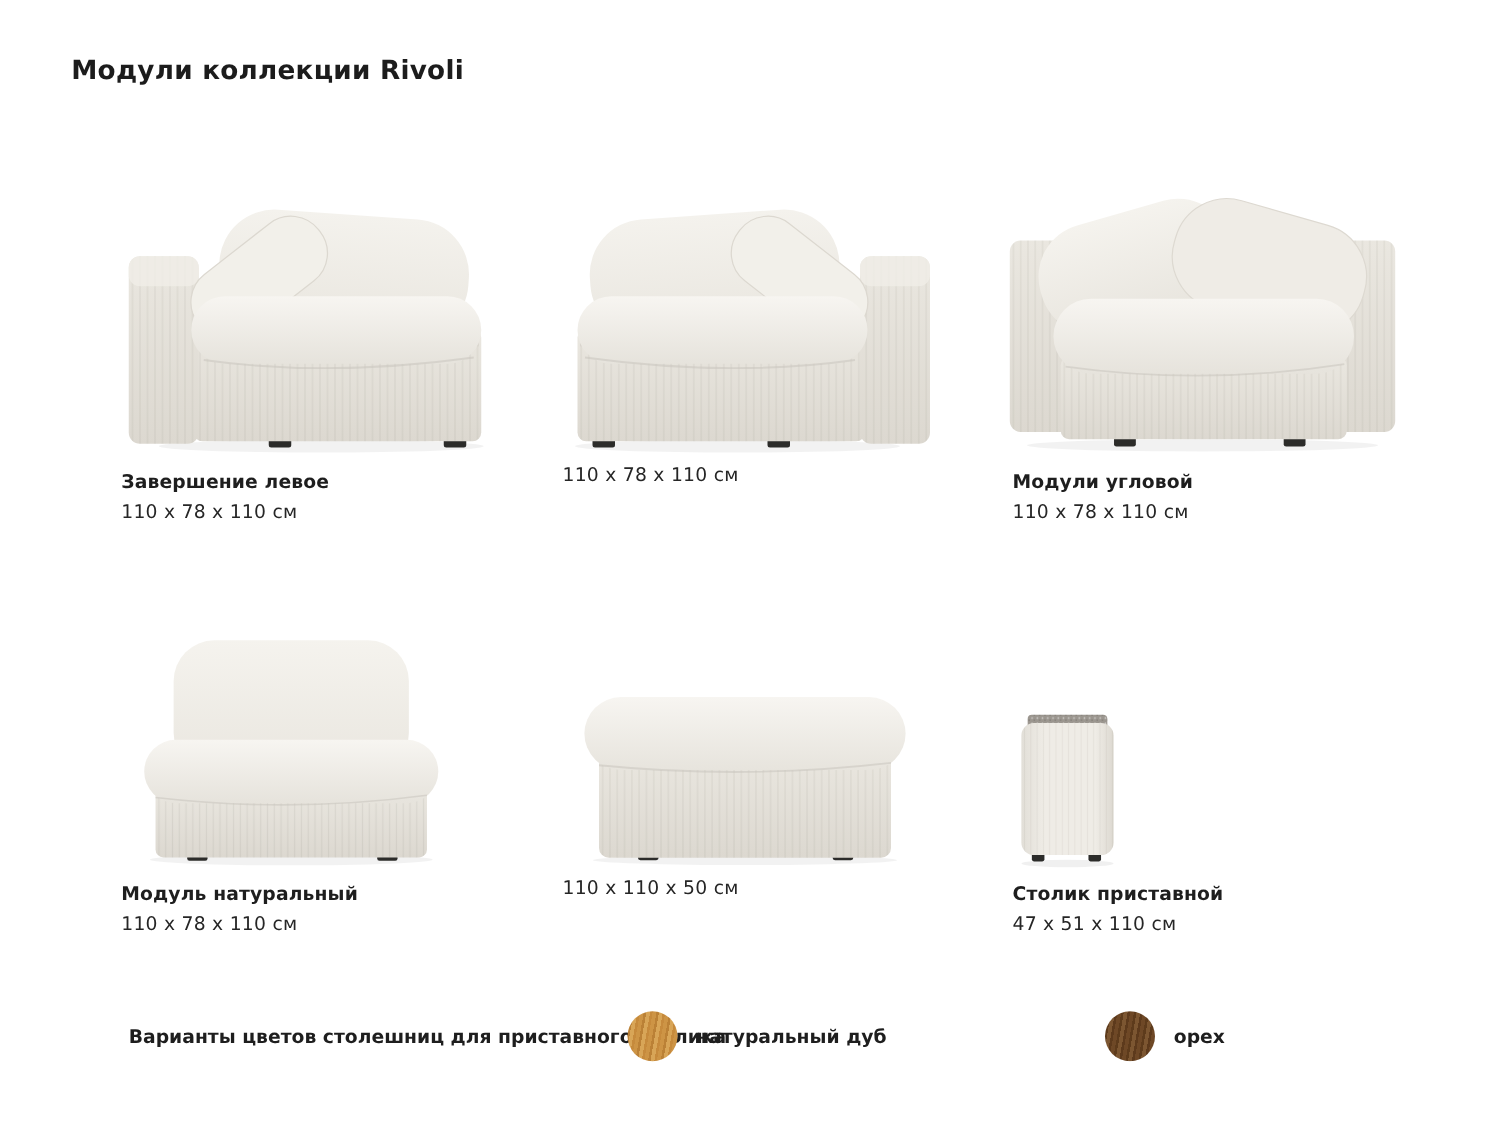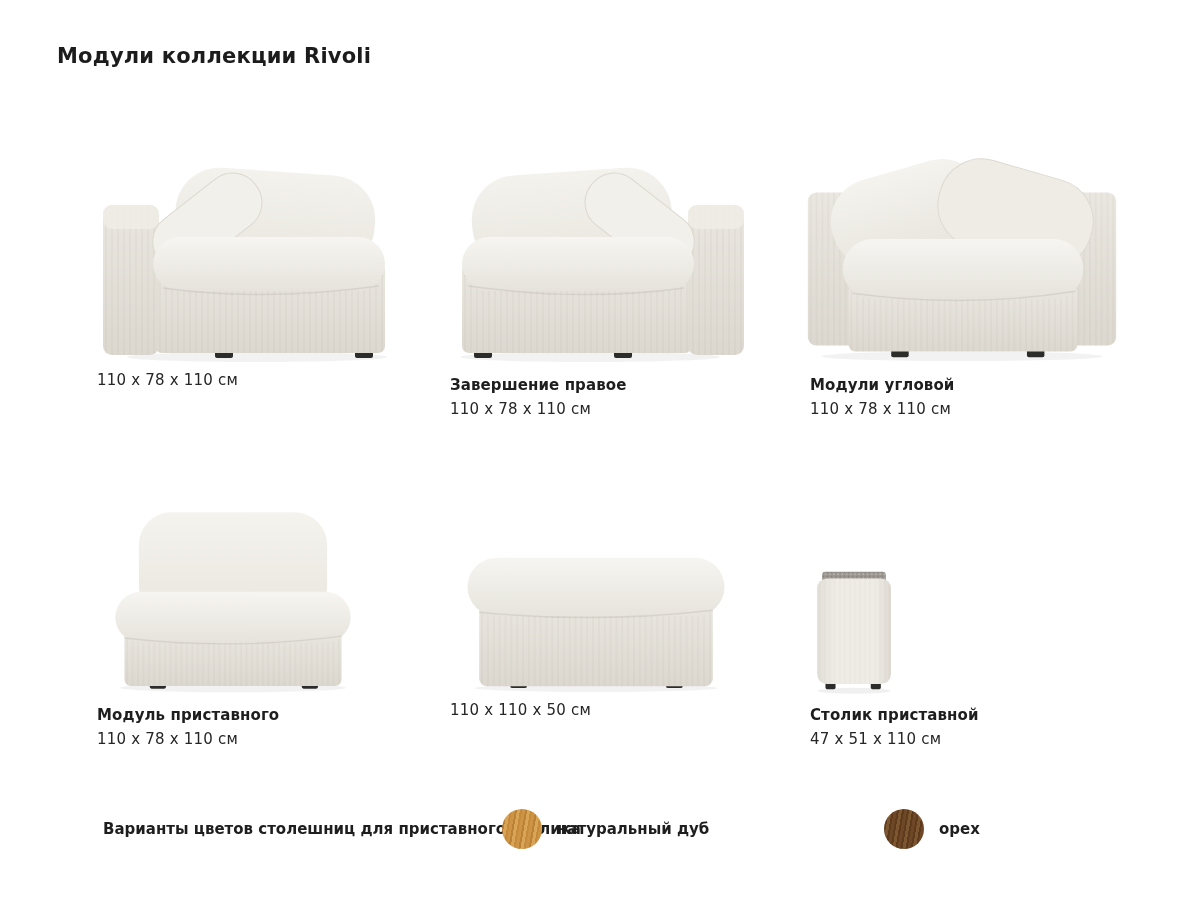--- a/index.html
+++ b/index.html
@@ -123,20 +123,21 @@
         <g transform="rotate(4 170 75)">
           <rect x="78" y="26" width="200" height="94" rx="44" fill="url(#a-back)"></rect>
         </g>
         <g transform="rotate(-38 105 80)">
           <rect x="50" y="52" width="122" height="58" rx="28" fill="#f2f0ea" stroke="#dcd8d0" stroke-width="1"></rect>
         </g>
         <rect x="56" y="92" width="232" height="54" rx="27" fill="url(#a-cush)"></rect>
         <path d="M66 143 q 100 14 216 -2" stroke="#c9c5bd" stroke-width="1.5" fill="none" opacity="0.55"></path>
       </svg>
     </div>
+    <div class="m-name">Завершение левое</div>
     <div class="m-dims">110 x 78 x 110 см</div>
   </section>
 
   <section class="card" style="left:450px; top:140px;">
     <div class="img-wrap">
       <svg width="300" height="220" viewBox="0 0 300 220">
         <defs>
           <linearGradient id="b-base" x1="0" y1="0" x2="0" y2="1">
             <stop offset="0" stop-color="#eae7e0"></stop>
               <stop offset="1" stop-color="#dcd8d0"></stop>
@@ -167,21 +168,20 @@
             <rect x="78" y="26" width="200" height="94" rx="44" fill="url(#b-back)"></rect>
           </g>
           <g transform="rotate(-38 105 80)">
             <rect x="50" y="52" width="122" height="58" rx="28" fill="#f2f0ea" stroke="#dcd8d0" stroke-width="1"></rect>
           </g>
           <rect x="56" y="92" width="232" height="54" rx="27" fill="url(#b-cush)"></rect>
           <path d="M66 143 q 100 14 216 -2" stroke="#c9c5bd" stroke-width="1.5" fill="none" opacity="0.55"></path>
         </g>
       </svg>
     </div>
-    <div class="m-name">Завершение правое</div>
     <div class="m-dims">110 x 78 x 110 см</div>
   </section>
 
   <section class="card" style="left:810px; top:140px;">
     <div class="img-wrap">
       <svg width="320" height="223" viewBox="0 0 330 230" style="margin-left:-8px">
         <defs>
           <linearGradient id="c-base" x1="0" y1="0" x2="0" y2="1">
             <stop offset="0" stop-color="#eae7e0"></stop>
               <stop offset="1" stop-color="#dcd8d0"></stop>
@@ -244,21 +244,21 @@
         <ellipse cx="150" cy="202" rx="125" ry="5" fill="#000" opacity="0.05"></ellipse>
         <rect x="58" y="193" width="18" height="10" rx="2" fill="#2c2c2a"></rect>
         <rect x="226" y="193" width="18" height="10" rx="2" fill="#2c2c2a"></rect>
         <rect x="30" y="138" width="240" height="62" rx="7" fill="url(#d-base)"></rect>
         <rect x="30" y="138" width="240" height="62" rx="7" fill="url(#d-stripe)"></rect>
         <rect x="46" y="8" width="208" height="118" rx="36" fill="url(#d-back)"></rect>
         <rect x="20" y="96" width="260" height="56" rx="28" fill="url(#d-cush)"></rect>
         <path d="M30 147 q 120 14 240 -2" stroke="#c9c5bd" stroke-width="1.5" fill="none" opacity="0.55"></path>
       </svg>
     </div>
-    <div class="m-name">Модуль приставного</div>
+    <div class="m-name">Модуль натуральный</div>
     <div class="m-dims">110 x 78 x 110 см</div>
   </section>
 
   <section class="card" style="left:450px; top:470px;">
     <div class="img-wrap">
       <svg width="292" height="151" viewBox="0 0 300 155">
         <defs>
           <linearGradient id="e-base" x1="0" y1="0" x2="0" y2="1">
             <stop offset="0" stop-color="#eae7e0"></stop>
               <stop offset="1" stop-color="#dcd8d0"></stop>

